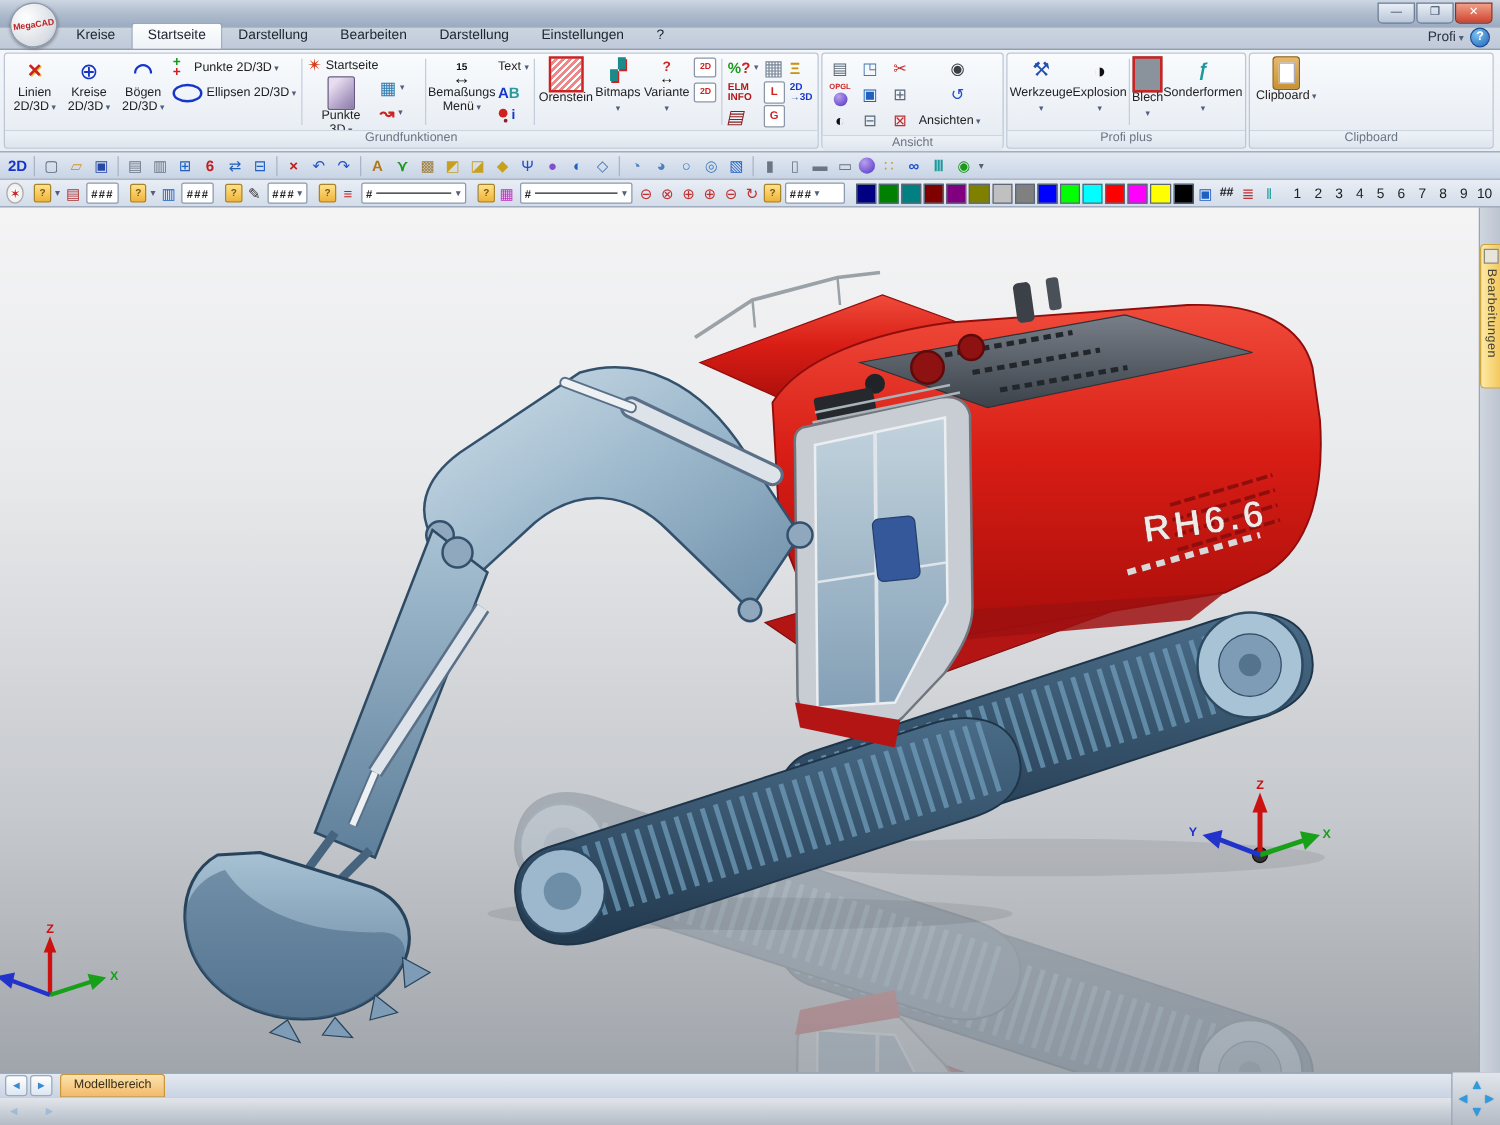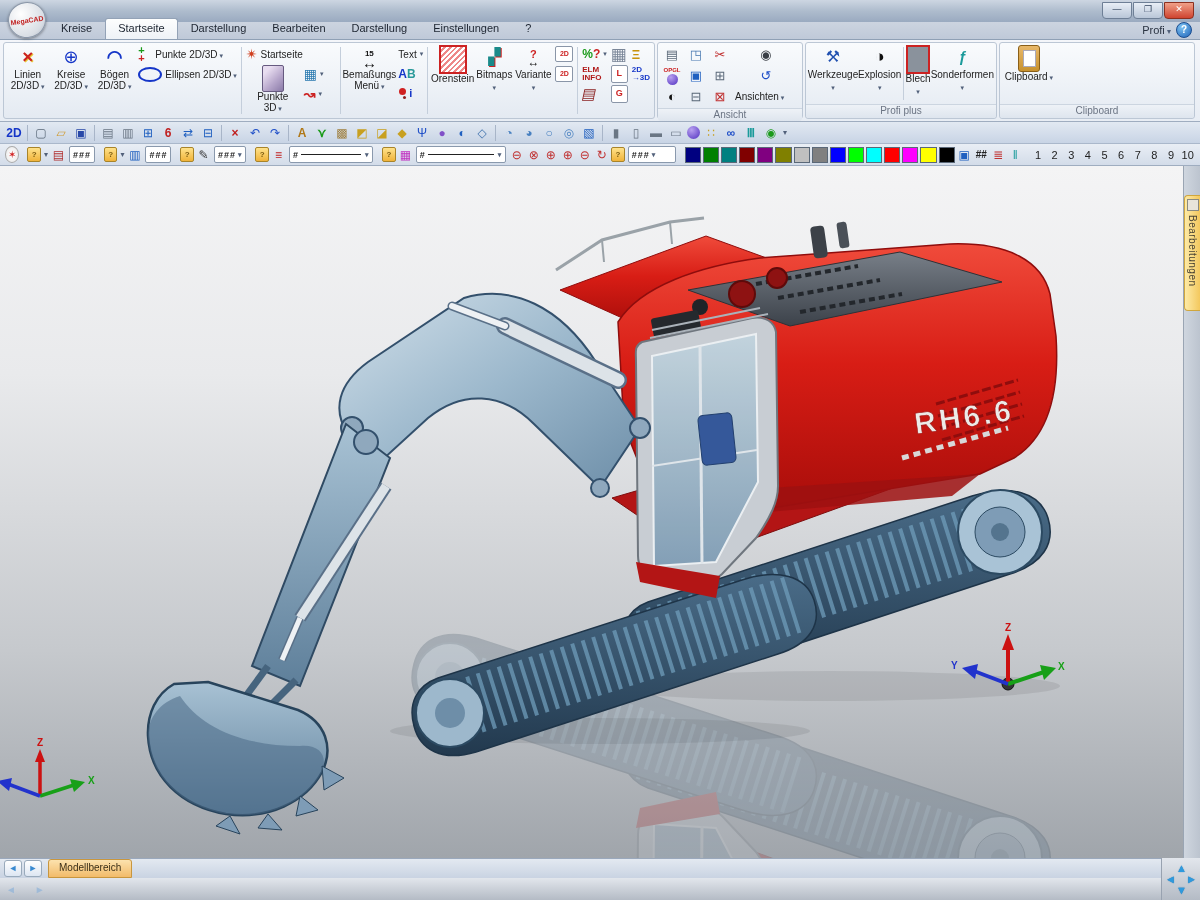--- a/index.html
+++ b/index.html
@@ -266,20 +266,21 @@
         <div class="rstack">
           <div class="rsmall">
               <i class="ricon ic-clamp"></i>
             </div>
           <div class="rsmall">
               <span class="tiny-2d3d">2D
 →3D</span>
             </div>
         </div>
       </div>
+      <div class="rfoot">Grundfunktionen</div>
     </div>
 
     <div class="rgroup g2">
       <div class="avgrid">
         <span class="avcell" style="color:#5a6878">▤</span>
         <span class="avcell" style="color:#4878b0">◳</span>
         <span class="avcell" style="color:#c03030">✂</span>
         <span class="avcell" style="color:#3a3f46">◉</span>
         <span class="avcell opglcell">
           <i class="opgl-label">OPGL</i>

